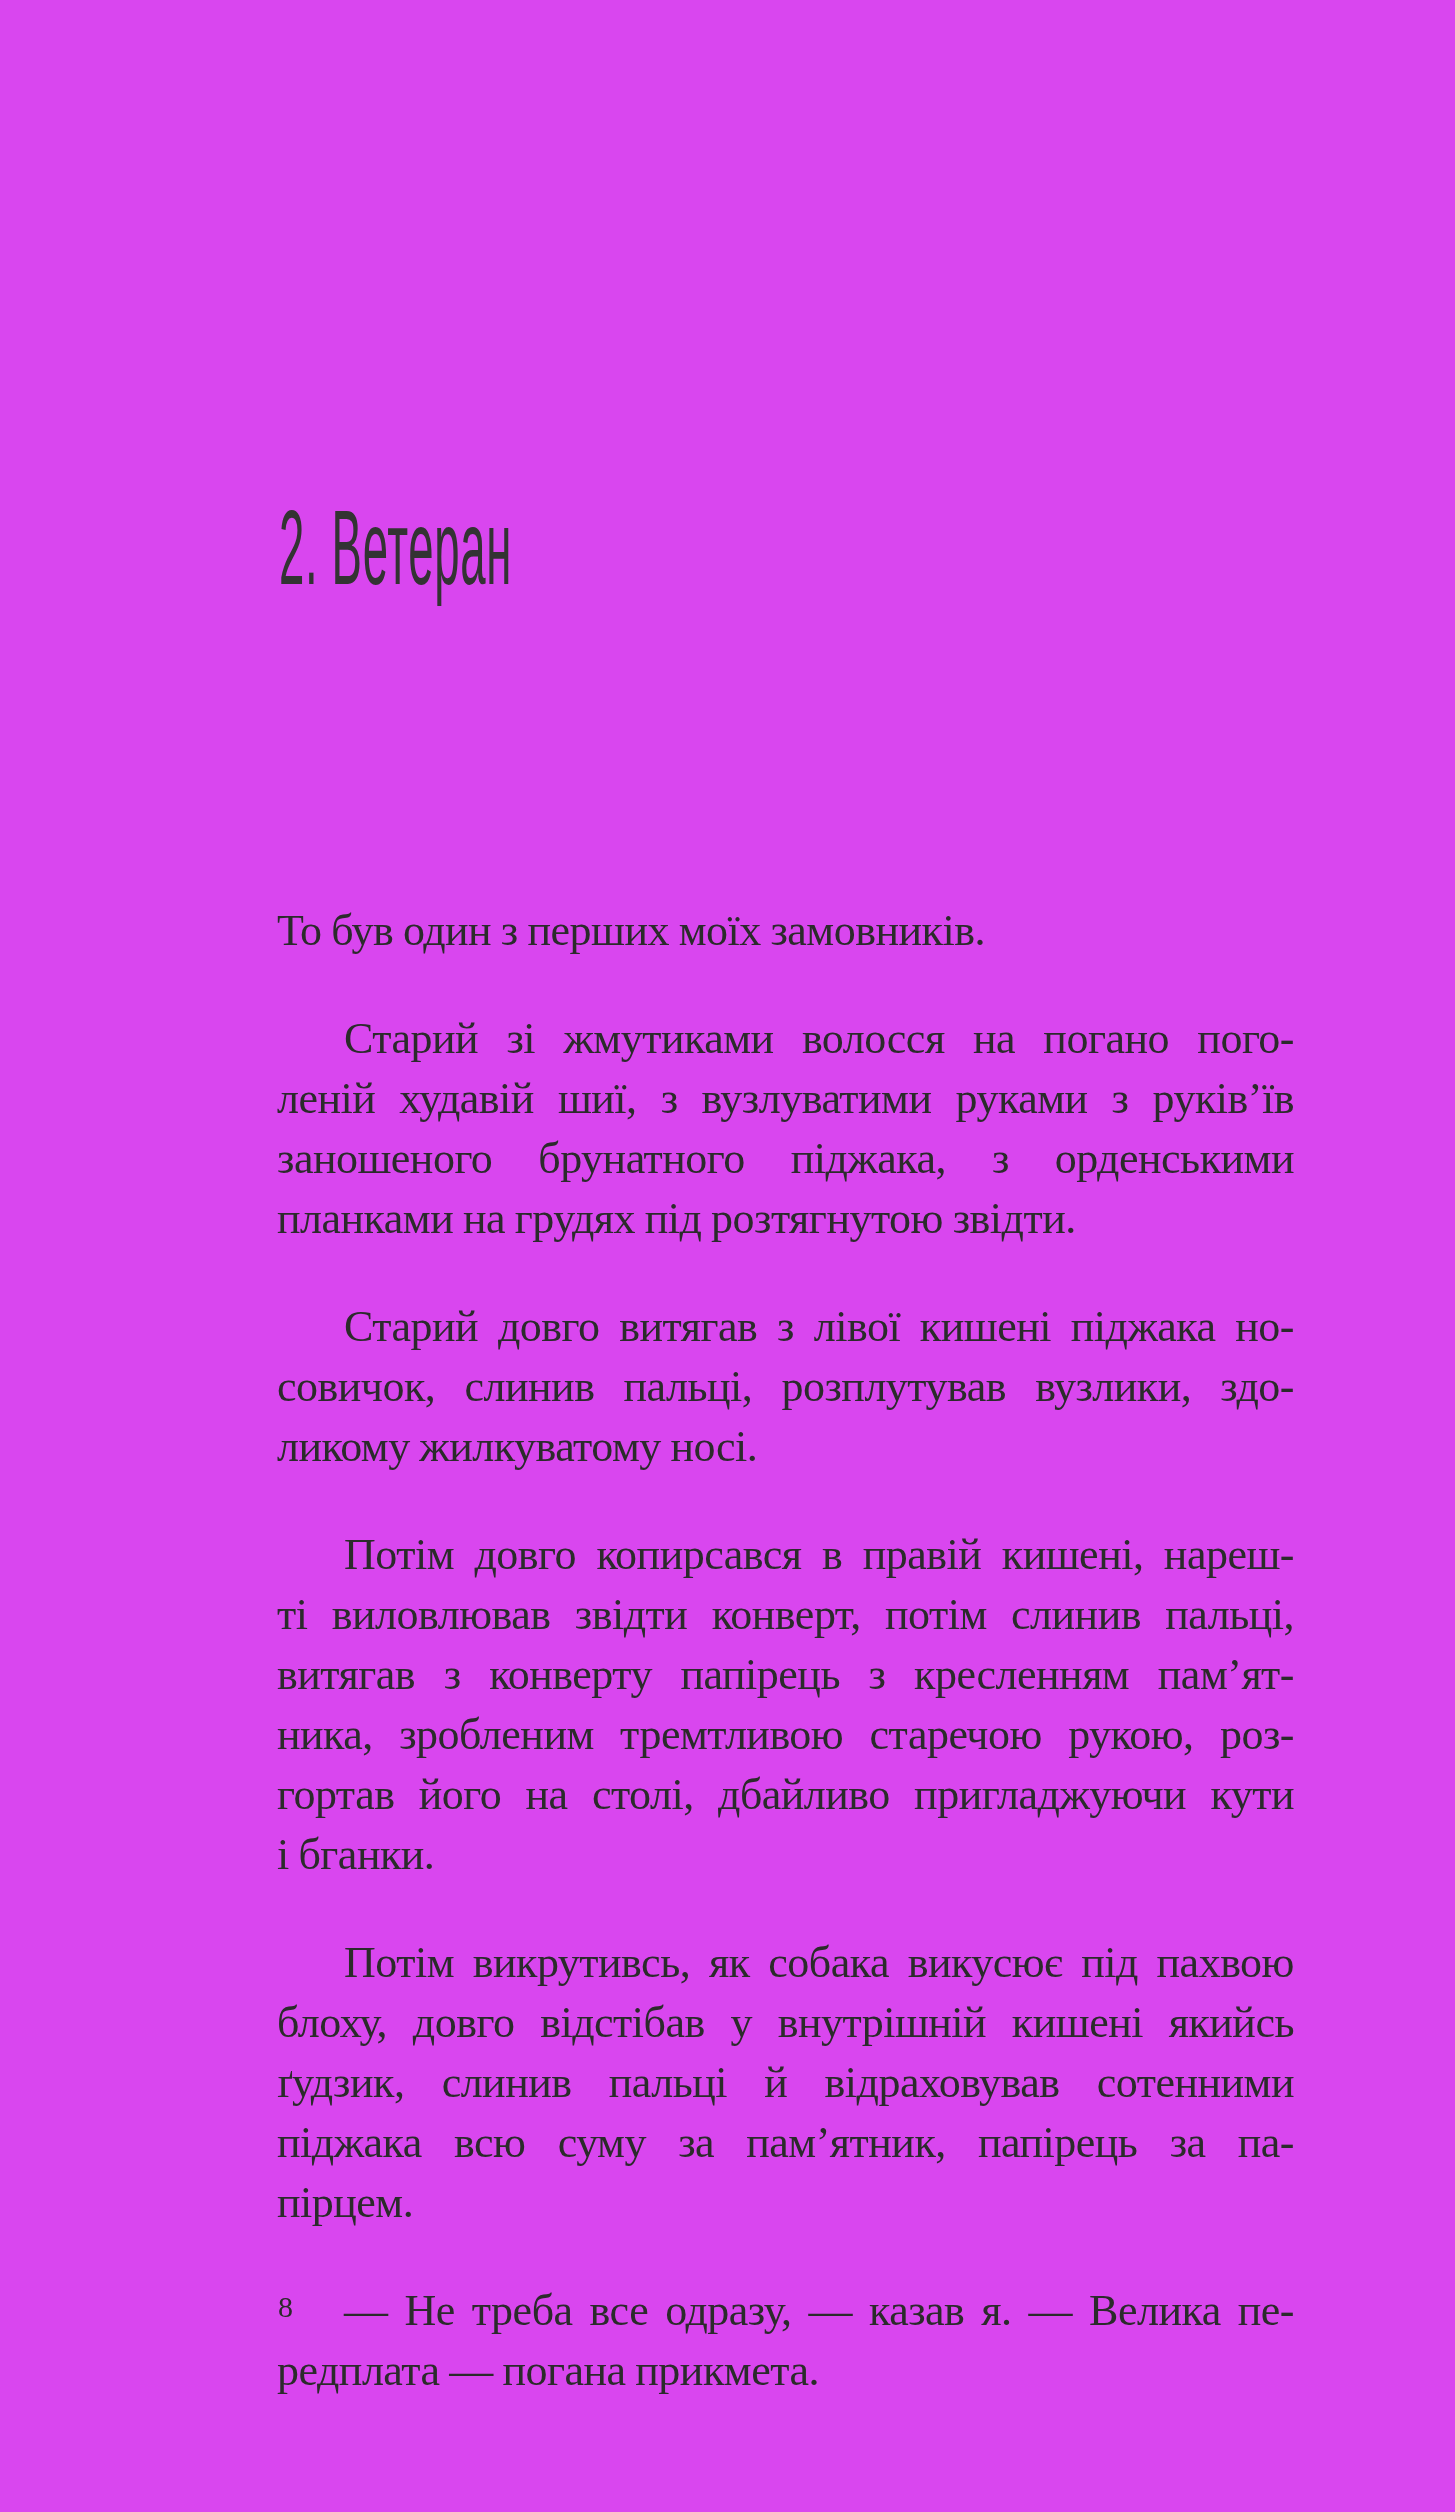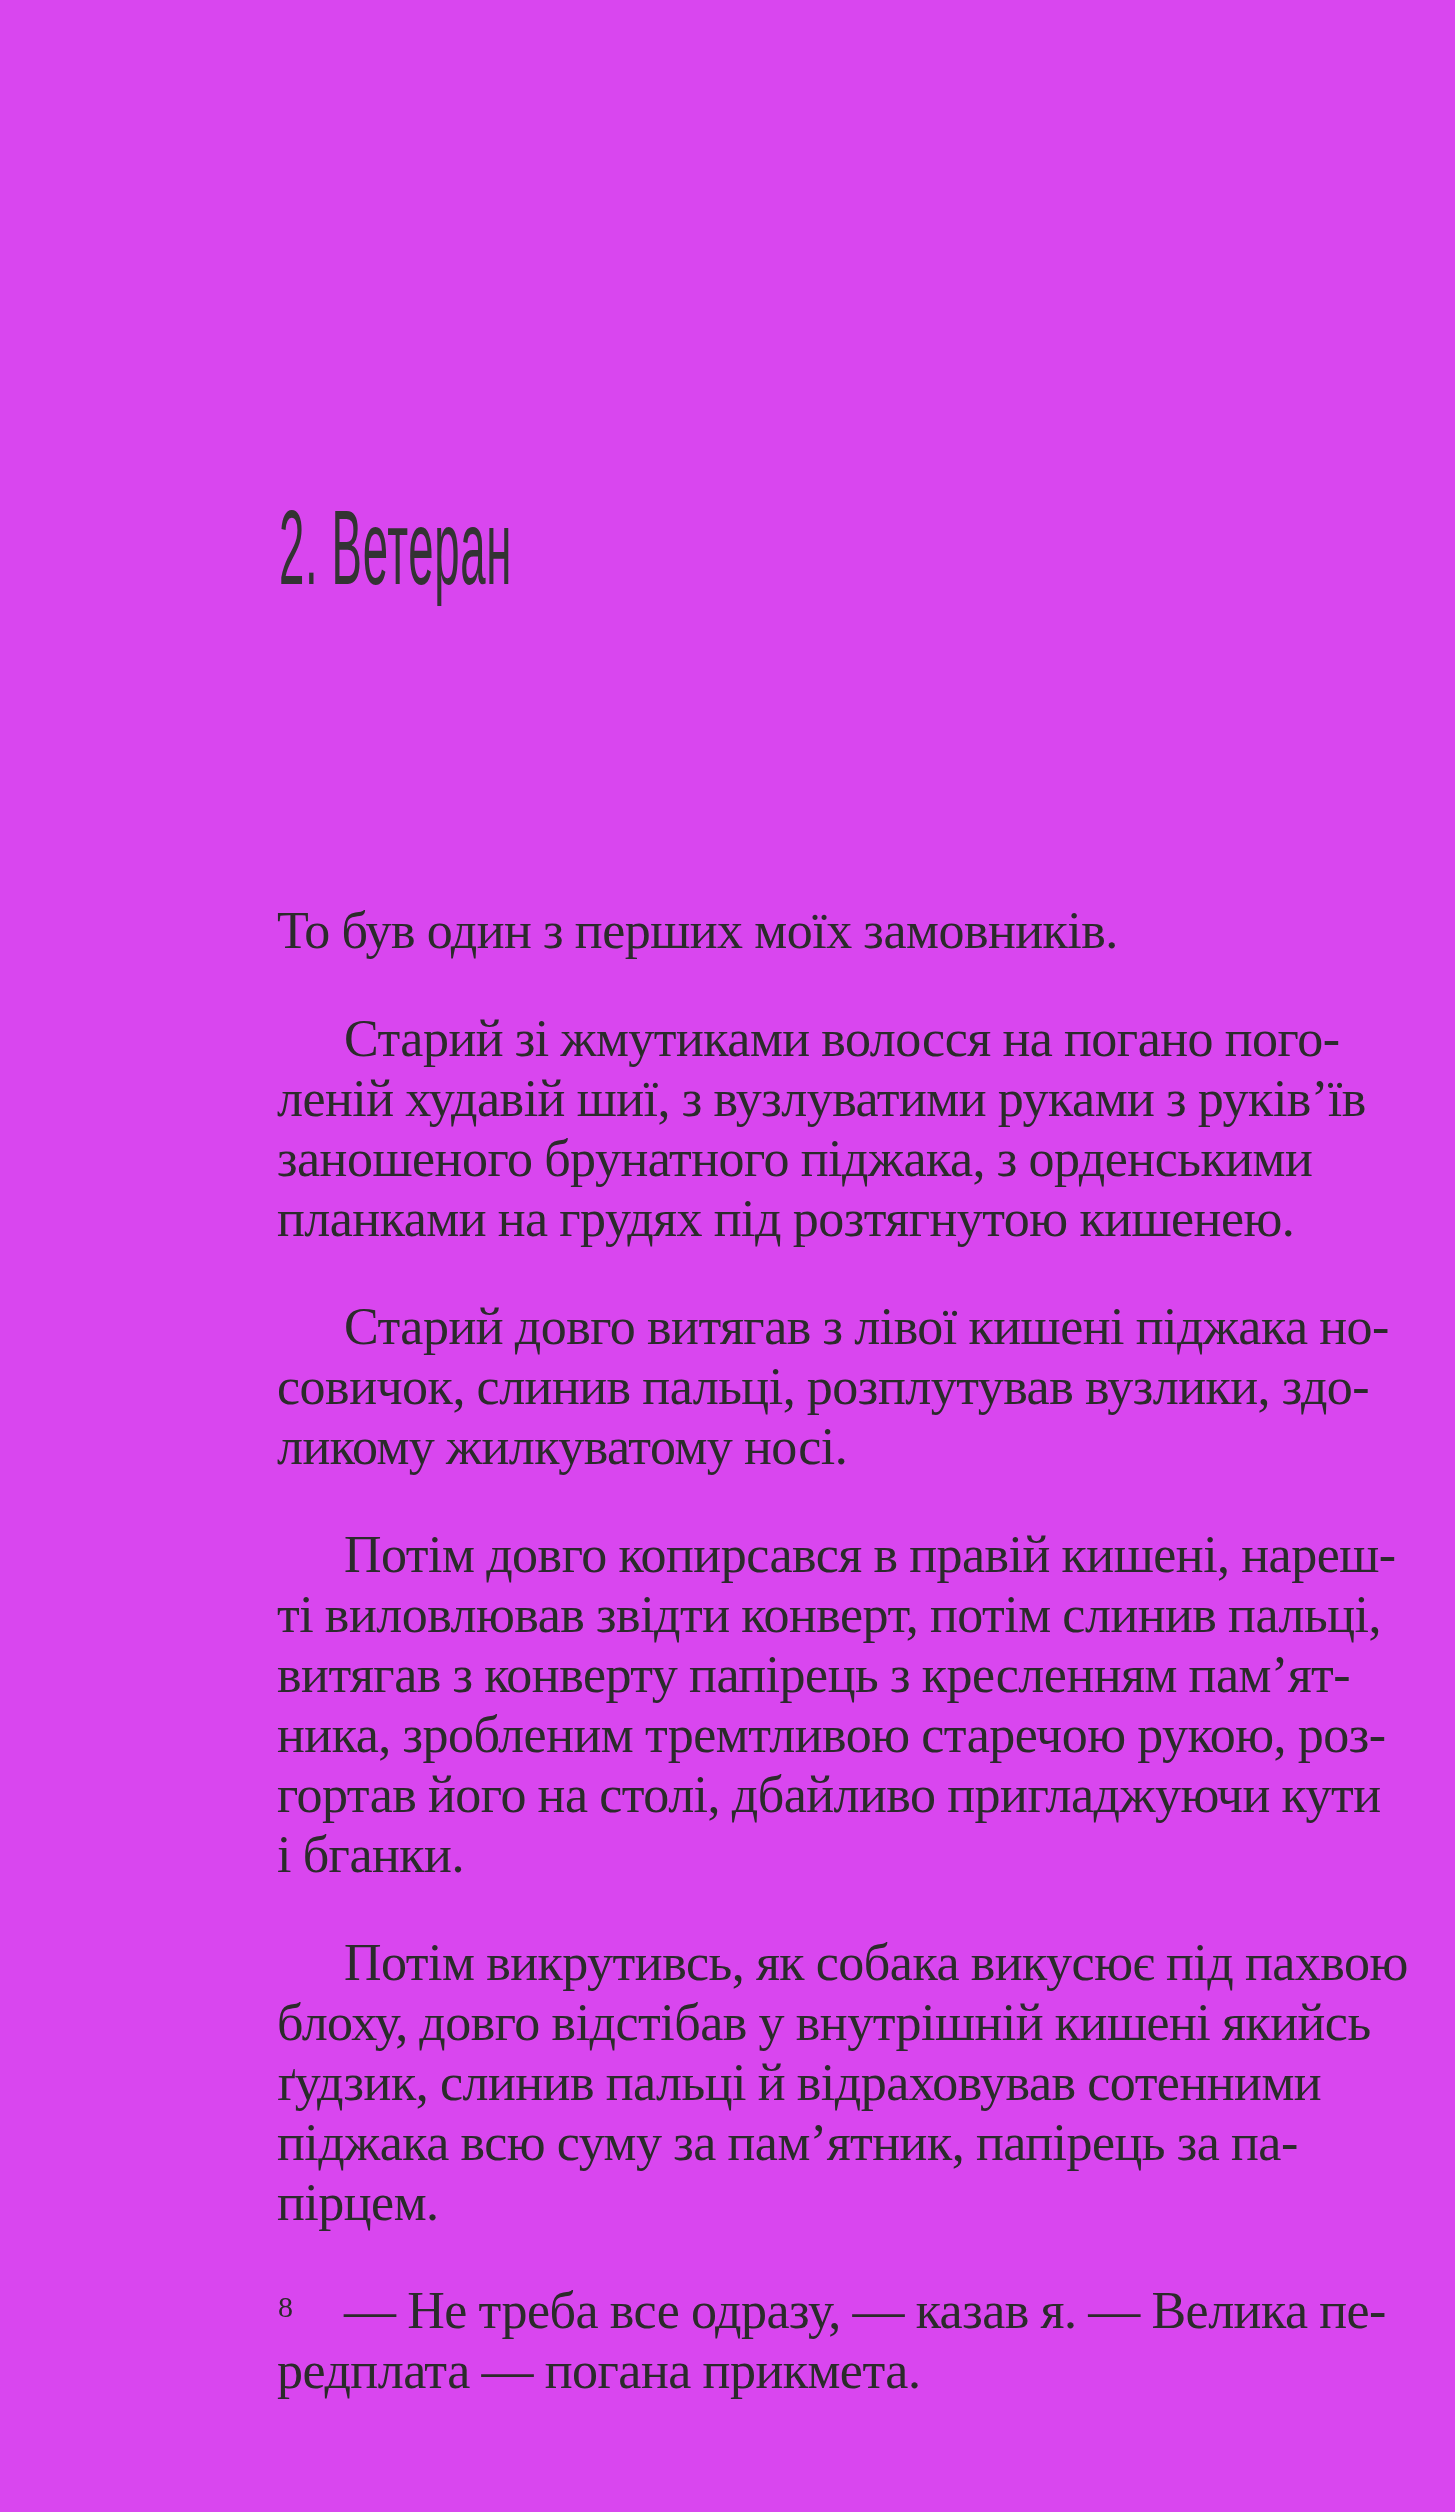--- a/index.html
+++ b/index.html
@@ -34,21 +34,21 @@
       transform-origin: left top;
       transform: scaleX(0.43);
       letter-spacing: 1.5px;
     }
     .body-text {
       position: absolute;
       left: 277px;
       top: 901px;
       width: 1017px;
       font-family: "Liberation Serif", serif;
-      font-size: 52px;
+      font-size: 44px;
       color: #2b2b2b;
     }
     .line {
       display: block;
       height: 60px;
       line-height: 60px;
       white-space: nowrap;
       text-align: justify;
       text-align-last: justify;
       letter-spacing: -0.5px;
@@ -75,21 +75,21 @@
 <body>
 
 <div class="page">
   <h1 class="chapter-title">2. Ветеран</h1>
 
   <div class="body-text">
     <span class="line last">То був один з перших моїх замовників.</span>
     <span class="line indent">Старий зі жмутиками волосся на погано пого-</span>
     <span class="line">леній худавій шиї, з вузлуватими руками з руків’їв</span>
     <span class="line">заношеного брунатного піджака, з орденськими</span>
-    <span class="line last">планками на грудях під розтягнутою кишенею.</span>
+    <span class="line last">планками на грудях під розтягнутою звідти.</span>
     <span class="line indent">Старий довго витягав з лівої кишені піджака но-</span>
     <span class="line">совичок, слинив пальці, розплутував вузлики, здо-</span>
     <span class="line last">ликому жилкуватому носі.</span>
     <span class="line indent">Потім довго копирсався в правій кишені, нареш-</span>
     <span class="line">ті виловлював звідти конверт, потім слинив пальці,</span>
     <span class="line">витягав з конверту папірець з кресленням пам’ят-</span>
     <span class="line">ника, зробленим тремтливою старечою рукою, роз-</span>
     <span class="line">гортав його на столі, дбайливо пригладжуючи кути</span>
     <span class="line last">і бганки.</span>
     <span class="line indent">Потім викрутивсь, як собака викусює під пахвою</span>

